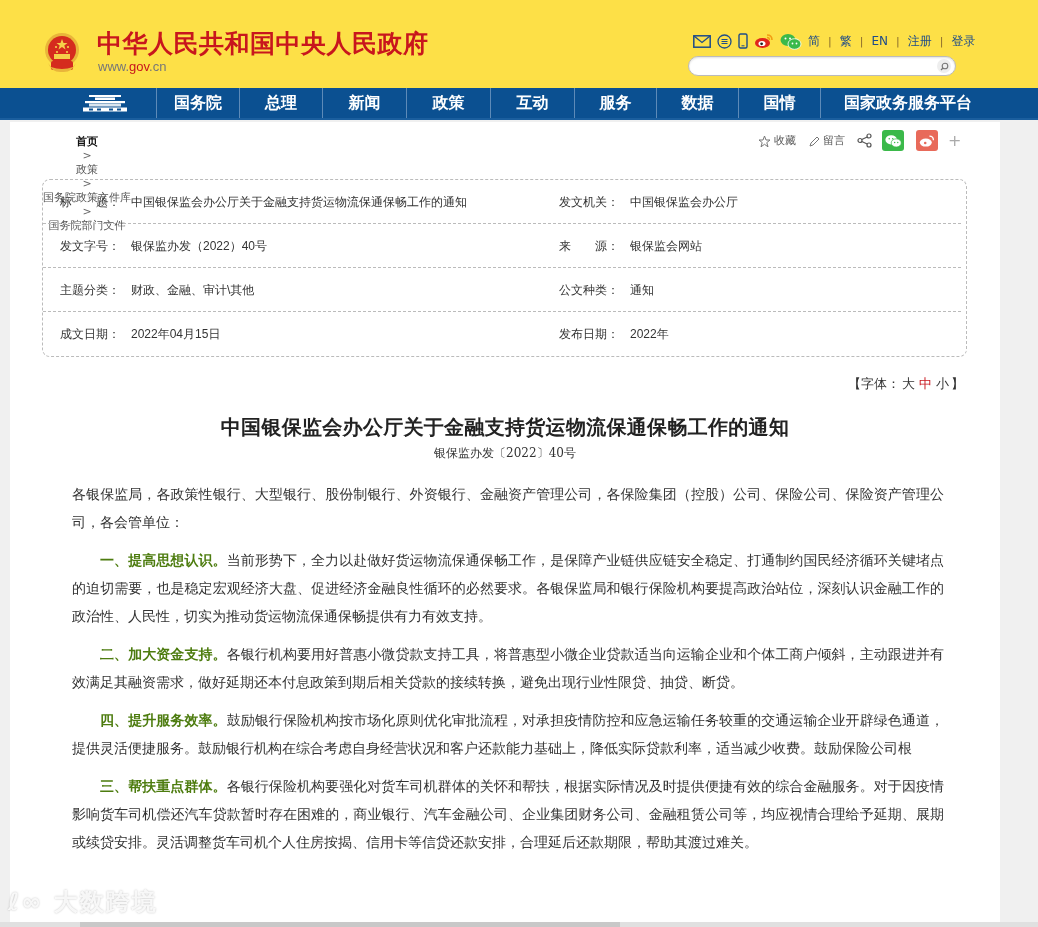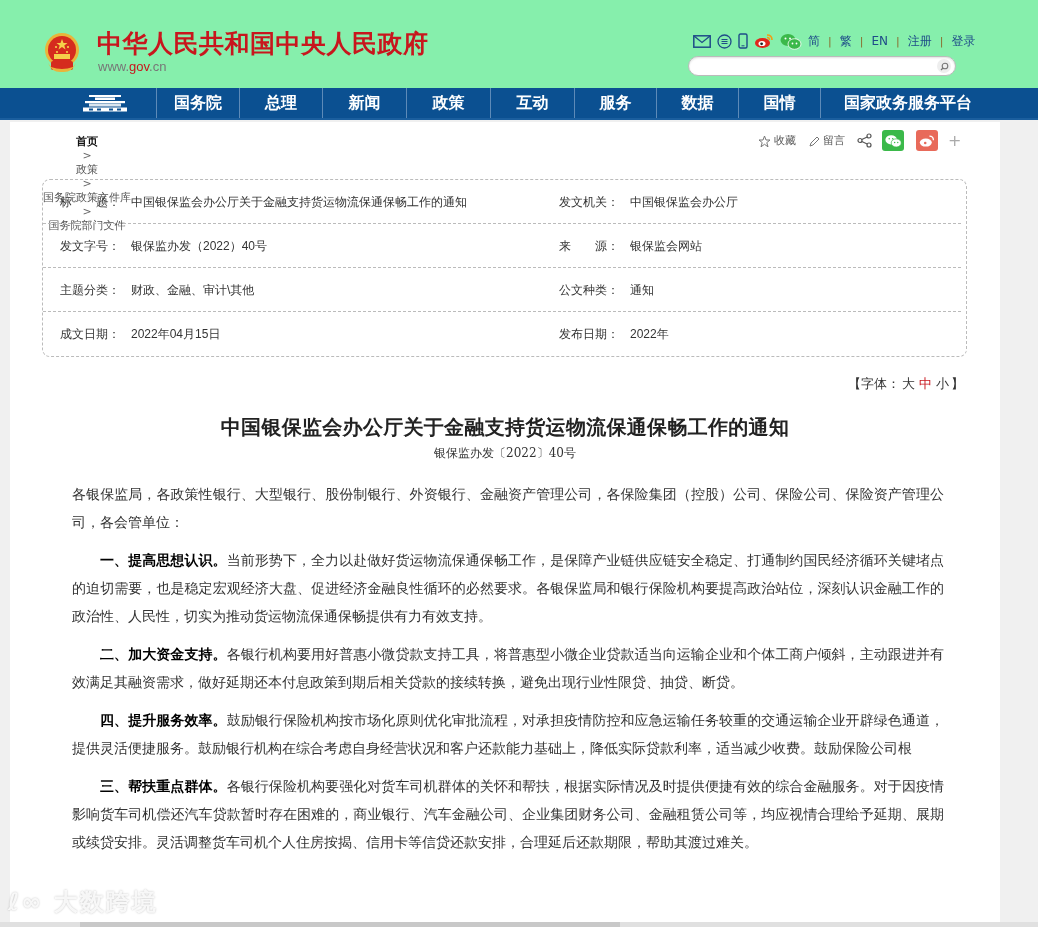--- a/index.html
+++ b/index.html
@@ -1,18 +1,18 @@
 <!DOCTYPE html>
 <html><head>
 <meta charset="utf-8">
 <style>
   * { box-sizing: border-box; margin: 0; padding: 0; }
   html, body { width: 1038px; height: 927px; overflow: hidden; background: #f0f0f0; font-family: "DejaVu Sans", sans-serif; color: #333; }
   .page { position: relative; width: 1038px; height: 927px; }
-  .header { position: absolute; left: 0; top: 0; width: 1038px; height: 88px; background: #86efac; }
+  .header { position: absolute; left: 0; top: 0; width: 1038px; height: 88px; background: #fde047; }
   .emblem { position: absolute; left: 42px; top: 31px; width: 40px; height: 44px; }
   .site-title { position: absolute; left: 97px; top: 27px; font-size: 25px; font-weight: bold; color: #c8161d; letter-spacing: 0.5px; font-family: "DejaVu Sans", sans-serif; white-space: nowrap; }
   .site-url { position: absolute; left: 98px; top: 59px; font-size: 13px; color: #777; font-family: "Liberation Sans", sans-serif; }
   .site-url b { color: #c8161d; font-weight: normal; }
   .top-tools { position: absolute; left: 693px; top: 32px; height: 18px; display: flex; align-items: center; gap: 6px; font-size: 12px; color: #1f4c88; }
   .top-tools .sep { color: #8a6b2b; margin: 0 2px; font-size: 11px; }
   .top-tools .link { color: #1f4c88; cursor: pointer; }
   .ico { display: inline-flex; align-items: center; justify-content: center; }
   .search-box { position: absolute; left: 688px; top: 56px; width: 268px; height: 20px; border: 1px solid #bbb; border-radius: 10px; background: #fff; box-shadow: inset 0 1px 2px rgba(0,0,0,0.12); }
   .search-box input { border: none; outline: none; background: transparent; width: 240px; height: 18px; margin-left: 10px; font-size: 12px; }
@@ -45,21 +45,21 @@
   .fontsize { position: absolute; left: 838px; top: 253px; font-size: 13px; color: #333; white-space: nowrap; }
   .fontsize .opt { cursor: pointer; margin: 0 2px; }
   .fontsize .opt.active { color: #c8161d; }
 
   .doc-title { position: absolute; left: 0; width: 990px; top: 292px; text-align: center; font-size: 20px; color: #222; font-family: "DejaVu Serif", serif; font-weight: bold; letter-spacing: 0.3px; }
   .doc-no { position: absolute; left: 0; width: 990px; top: 323px; text-align: center; font-size: 12px; color: #333; font-family: "DejaVu Serif", serif; }
 
   .body { position: absolute; left: 62px; top: 358px; width: 872px; font-size: 14px; line-height: 28px; color: #333; }
   .body p { margin-bottom: 10px; text-align: justify; }
   .body p.indent { text-indent: 28px; }
-  .body b { color: #000000; font-weight: bold; }
+  .body b { color: #4d7c0f; font-weight: bold; }
 
   .watermark { position: absolute; left: 8px; top: 886px; font-size: 24px; color: rgba(255,255,255,0.85); font-weight: bold; text-shadow: 0 0 2px rgba(0,0,0,0.25); white-space: nowrap; letter-spacing: 2px; }
   .hscroll { position: absolute; left: 0; top: 922px; width: 1038px; height: 5px; background: #e0e0e0; }
   .hscroll .thumb { position: absolute; left: 80px; top: 0; width: 540px; height: 5px; background: #c8c8c8; }
 </style>
 </head>
 <body>
 
 <div class="page">
 

